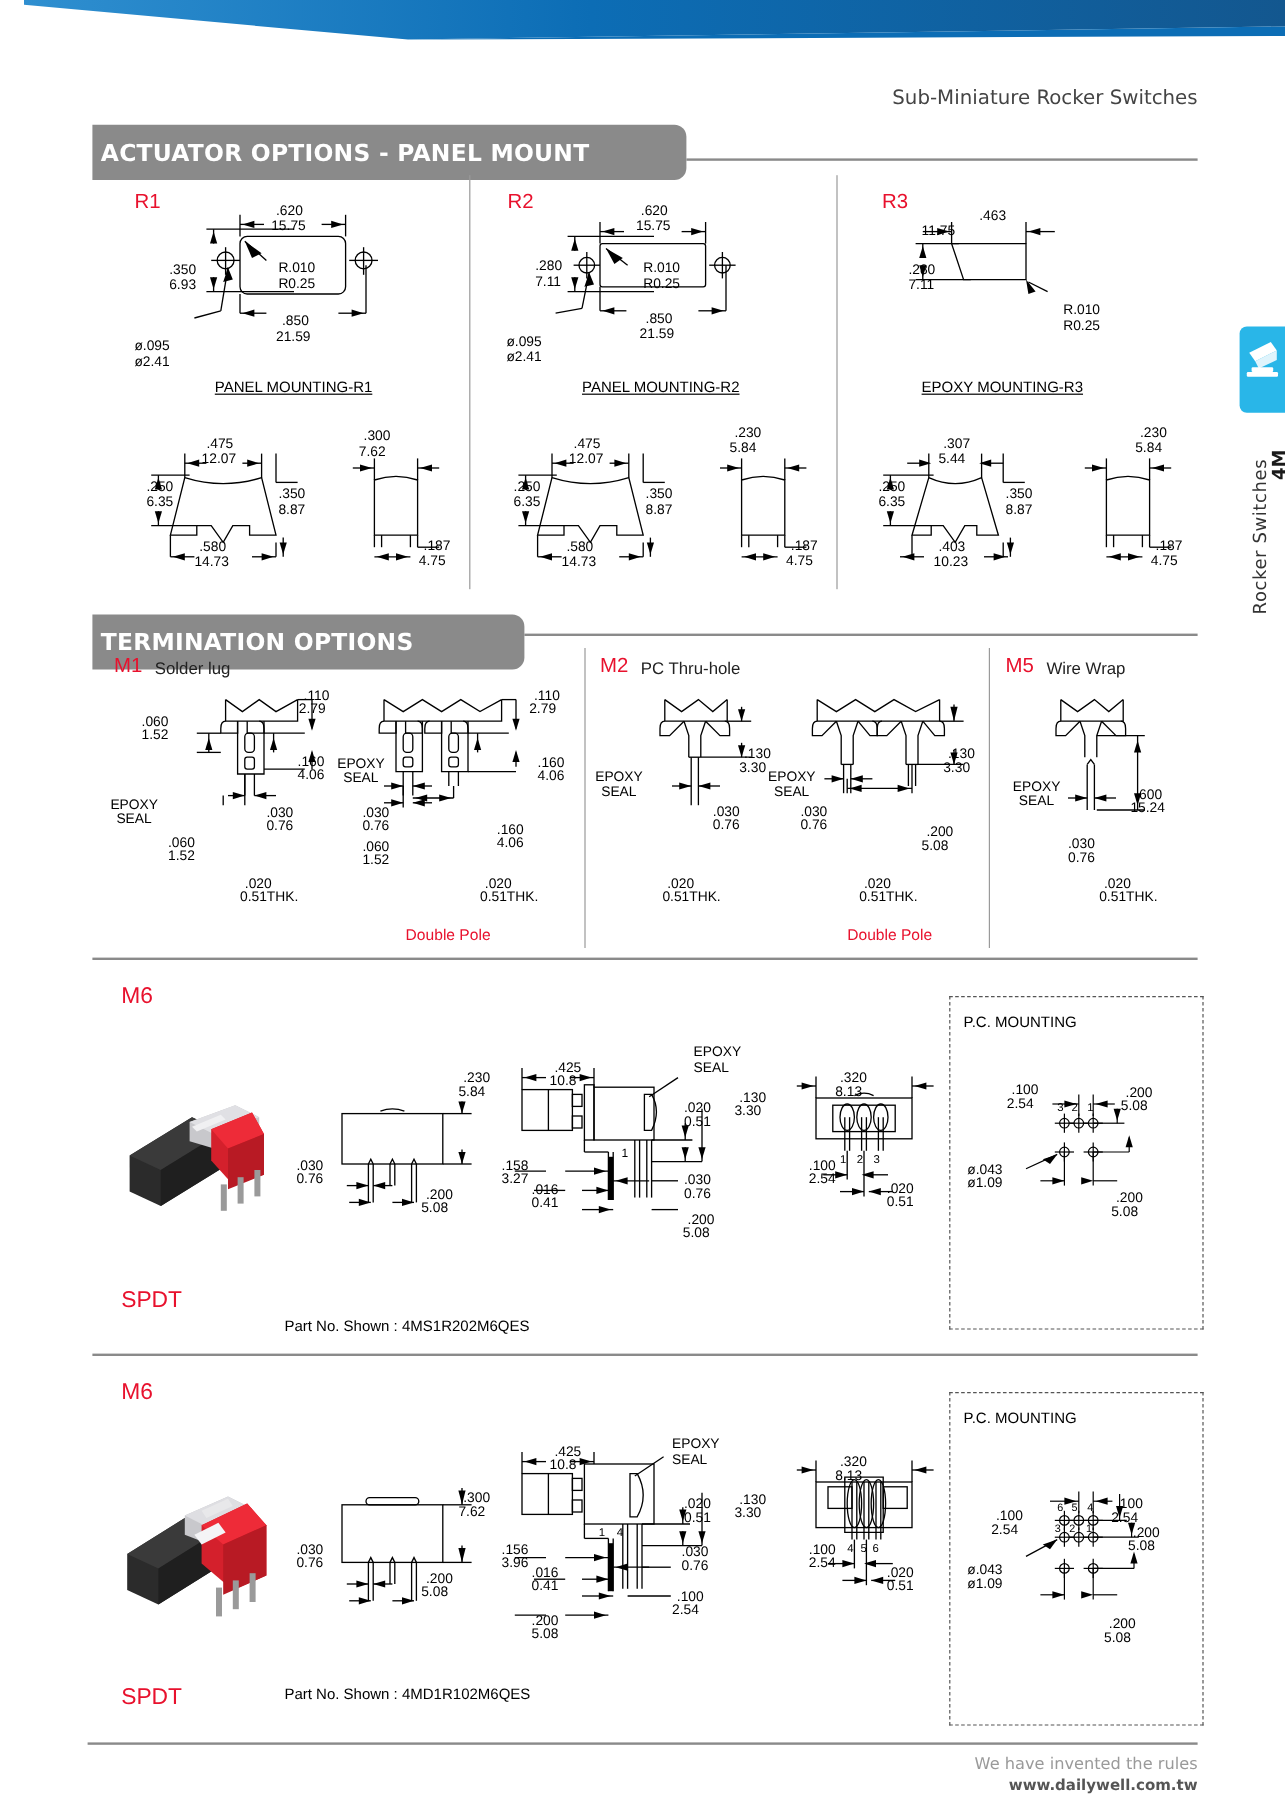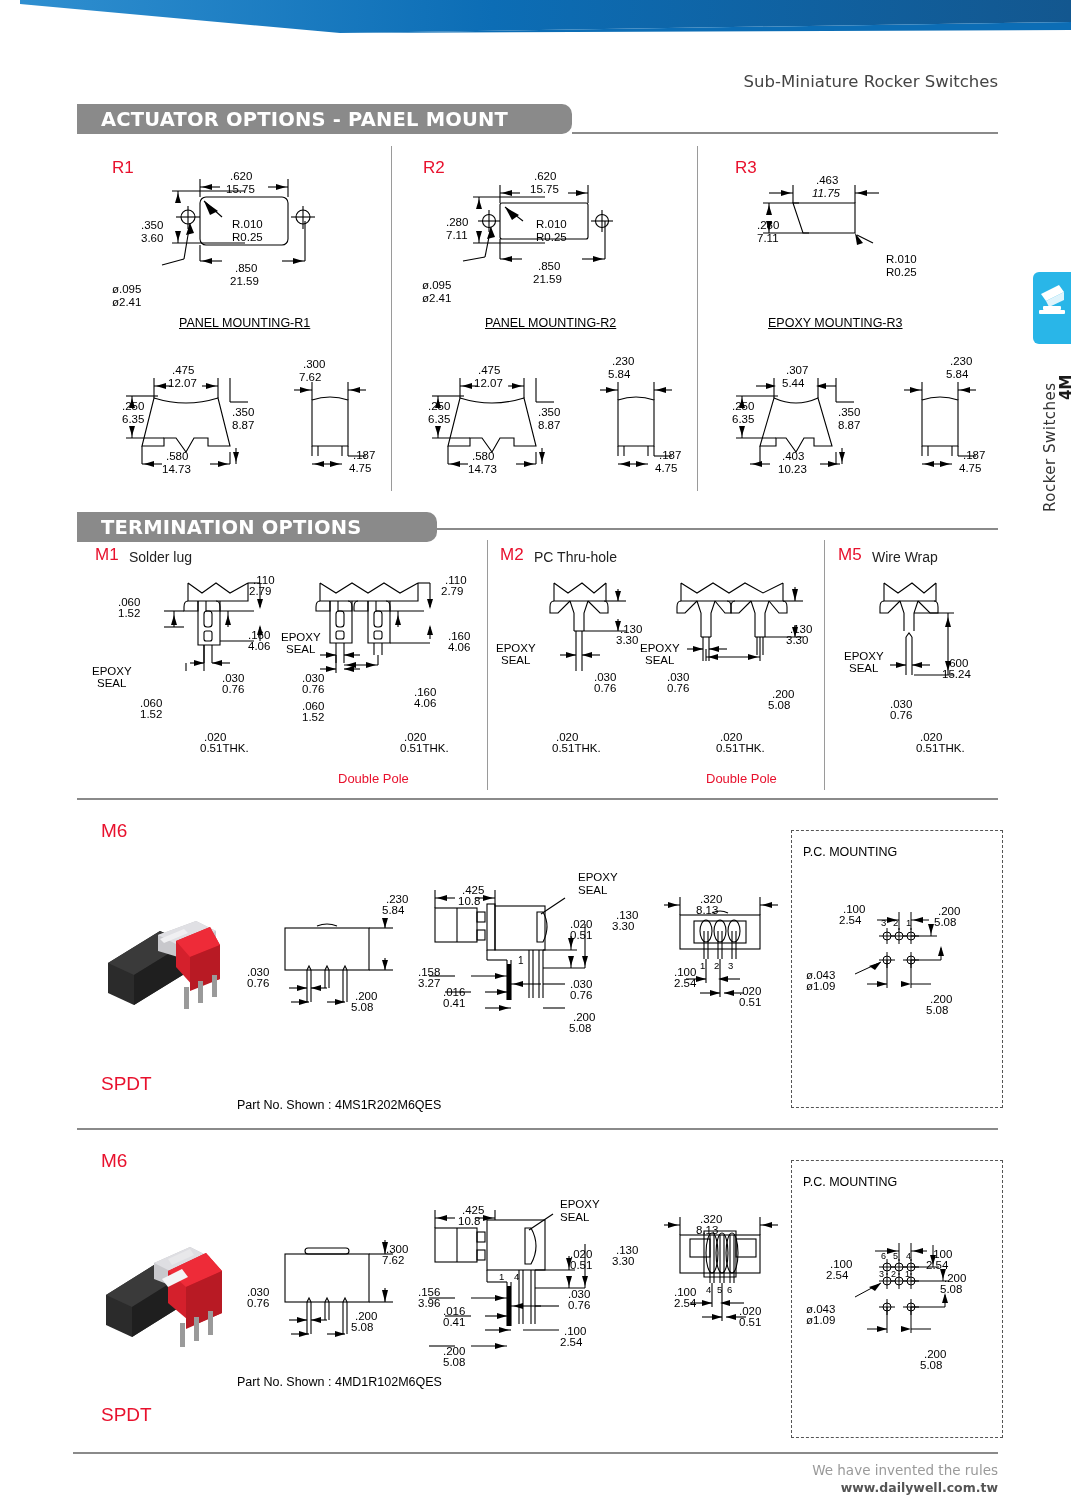--- a/index.html
+++ b/index.html
@@ -40,24 +40,24 @@
     transform: rotate(-90deg);
     transform-origin: left top;
     white-space: nowrap;
     font-family: "DejaVu Sans", sans-serif;
   }
   .vt-4m { font-size: 15px; font-weight: bold; color: #1a1a1a; left: 24px; top: 48px; }
   .vt-rs { font-size: 15px; color: #333; left: 8px; top: 160px; letter-spacing: 0.5px; }
 
   
   .sec-head {
-    position: absolute; height: 30px;
+    position: absolute; height: 46px;
     background: #8a8a8a; border-radius: 0 10px 10px 0;
     color: #ffffff; font-size: 19.5px; font-weight: bold;
-    display: flex; align-items: center; padding-left: 24px;
+    display: flex; align-items: center; padding-left: 7px;
     letter-spacing: 0.2px;
     font-family: "DejaVu Sans", sans-serif;
   }
   .sec-rule {
     position: absolute; height: 2px; background: #8a8a8a;
   }
 
   
   .t { position: absolute; white-space: pre; font-family: "Liberation Sans", sans-serif; }
   .dim  { font-size: 11.5px; color: #000; line-height: 1.08; }
@@ -178,21 +178,21 @@
         <polygon points="62,96 72,93 72,99"></polygon>
         <polygon points="163,96 153,93 153,99"></polygon>
         <polygon points="64,36 78,46 70,50"></polygon>
         <polygon points="50,58 46,70 54,68"></polygon>
       </g>
     </svg>
   </div>
   <div class="t dim" style="left:230px; top:170px;"><span>.620</span></div>
   <div class="t dim" style="left:226px; top:183px;"><span>15.75</span></div>
   <div class="t dim" style="left:141px; top:219px;"><span>.350</span></div>
-  <div class="t dim" style="left:141px; top:232px;"><span>3.60</span></div>
+  <div class="t dim" style="left:141px; top:232px;"><span>6.93</span></div>
   <div class="t dim" style="left:232px; top:218px;"><span>R.010</span></div>
   <div class="t dim" style="left:232px; top:231px;"><span>R0.25</span></div>
   <div class="t dim" style="left:235px; top:262px;"><span>.850</span></div>
   <div class="t dim" style="left:230px; top:275px;"><span>21.59</span></div>
   <div class="t dim" style="left:112px; top:283px;"><span>ø.095</span></div>
   <div class="t dim" style="left:112px; top:296px;"><span>ø2.41</span></div>
   <div class="t cap" style="left:179px; top:316px;">PANEL MOUNTING-R1</div>
 
   <div class="t opt-code" style="left:423px; top:158px;">R2</div>
   <div class="dwg" style="left:445px; top:165px;">
@@ -263,21 +263,21 @@
       <g fill="#000">
         <polygon points="36,28 26,25 26,31"></polygon>
         <polygon points="102,28 112,25 112,31"></polygon>
         <polygon points="14,40 11,50 17,50"></polygon>
         <polygon points="14,66 11,56 17,56"></polygon>
         <polygon points="100,68 108,78 102,80"></polygon>
       </g>
     </svg>
   </div>
   <div class="t dim" style="left:816px; top:174px;"><span>.463</span></div>
-  <div class="t dim" style="left:812px; top:187px;font-style:italic;"><span>11.75</span></div>
+  <div class="t dim" style="left:768px; top:187px;"><span>11.75</span></div>
   <div class="t dim" style="left:757px; top:219px;"><span>.280</span></div>
   <div class="t dim" style="left:757px; top:232px;"><span>7.11</span></div>
   <div class="t dim" style="left:886px; top:253px;"><span>R.010</span></div>
   <div class="t dim" style="left:886px; top:266px;"><span>R0.25</span></div>
   <div class="t cap" style="left:768px; top:316px;">EPOXY MOUNTING-R3</div>
 
   <div class="dwg" style="left:118px; top:352px;">
     <svg width="270" height="125" viewBox="0 0 270 125">
       <g stroke="#000" stroke-width="1.1" fill="none">
 
@@ -973,21 +973,21 @@
   <div class="t dim" style="left:934px; top:916px;"><span>5.08</span></div>
   <div class="t dim" style="left:806px; top:969px;"><span>ø.043</span></div>
   <div class="t dim" style="left:806px; top:980px;"><span>ø1.09</span></div>
   <div class="t dim" style="left:930px; top:993px;"><span>.200</span></div>
   <div class="t dim" style="left:926px; top:1004px;"><span>5.08</span></div>
 
   <div class="hrule" style="left:77px; top:1128px; width:921px;"></div>
 
   <div class="t bigred" style="left:101px; top:1150px;">M6</div>
   <div class="t bigred" style="left:101px; top:1404px;">SPDT</div>
-  <div class="t partno" style="left:237px; top:1375px;">Part No. Shown : 4MD1R102M6QES</div>
+  <div class="t partno" style="left:237px; top:1405px;">Part No. Shown : 4MD1R102M6QES</div>
 
   <div class="dwg" style="left:98px; top:1235px;">
     <svg width="140" height="120" viewBox="0 0 140 120">
       <g>
         <path d="M8 60 L56 30 L82 42 L82 72 L34 102 L8 90 Z" fill="#2b2b2b"></path>
         <path d="M8 60 L56 30 L82 42 L34 72 Z" fill="#3a3a3a"></path>
         <path d="M34 72 L82 42 L82 72 L34 102 Z" fill="#1f1f1f"></path>
         <path d="M56 28 L92 12 L112 22 L112 48 L92 58 L56 44 Z" fill="#c8c8cc"></path>
         <path d="M56 28 L92 12 L112 22 L76 38 Z" fill="#dedee2"></path>
         <path d="M70 36 L108 18 L124 36 L124 78 L96 90 L70 68 Z" fill="#d4202c"></path>

